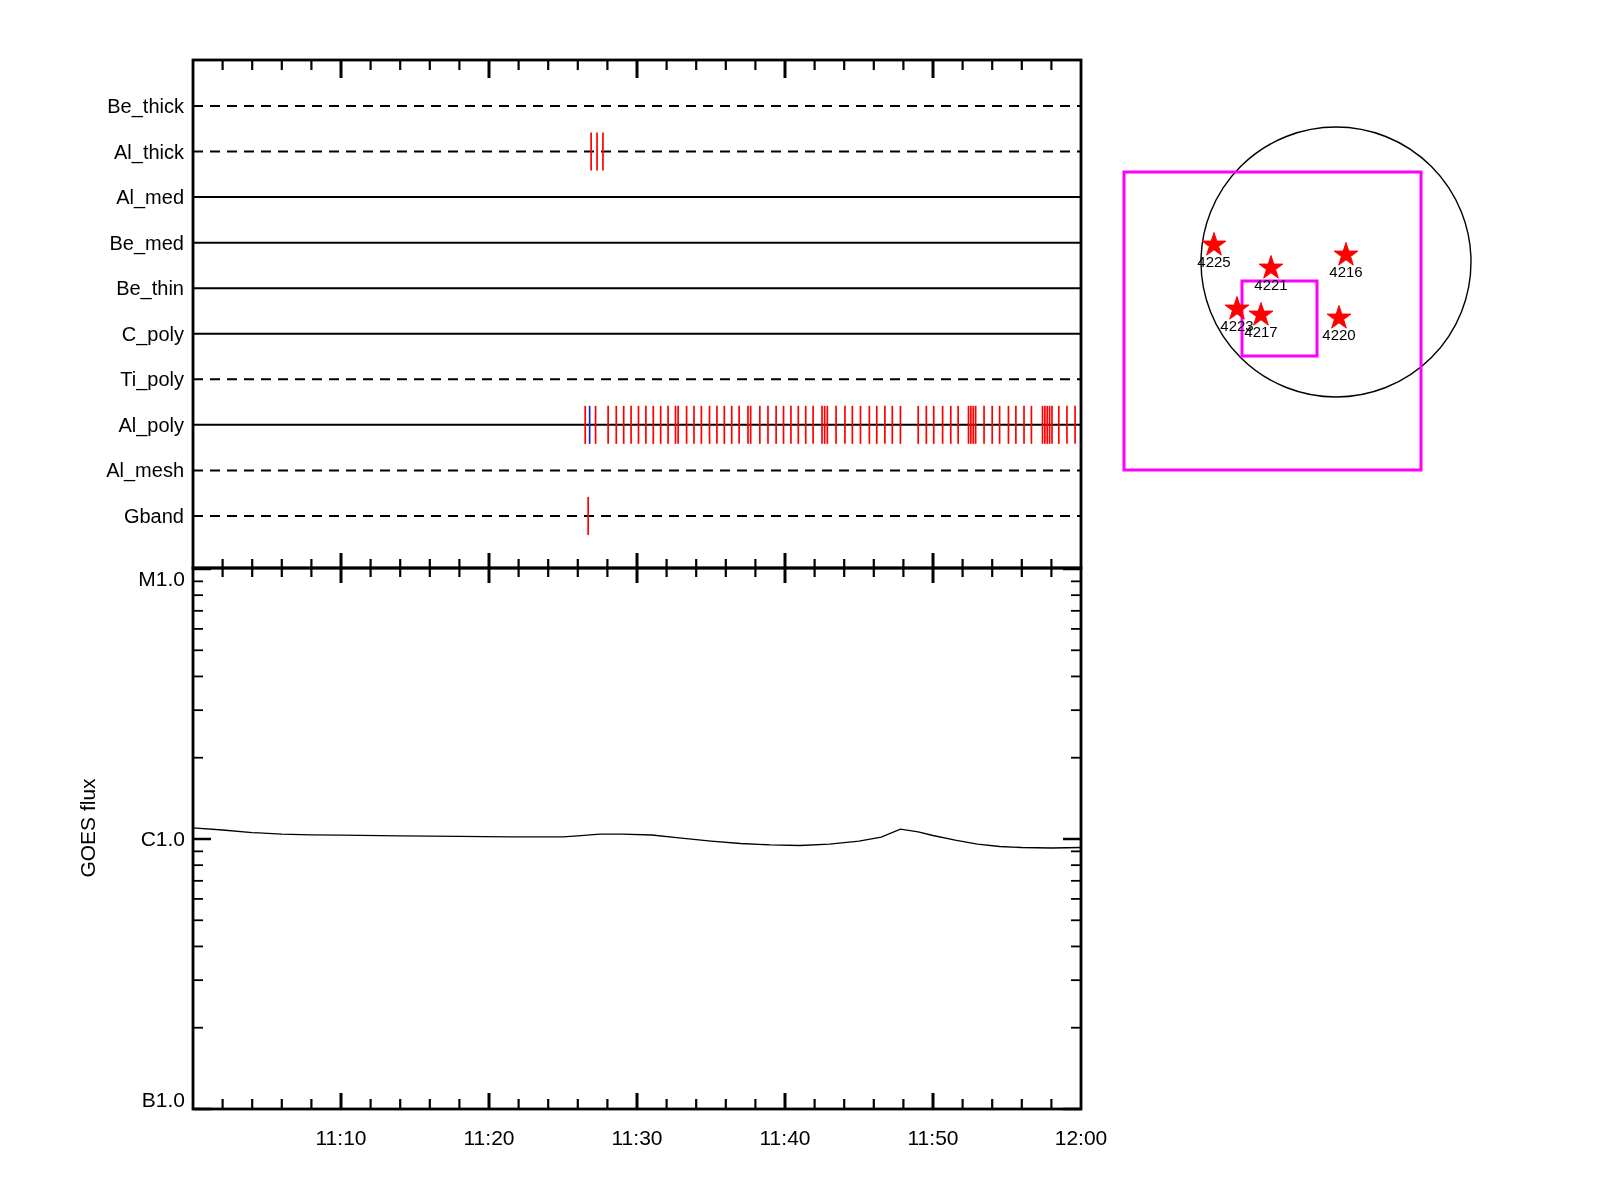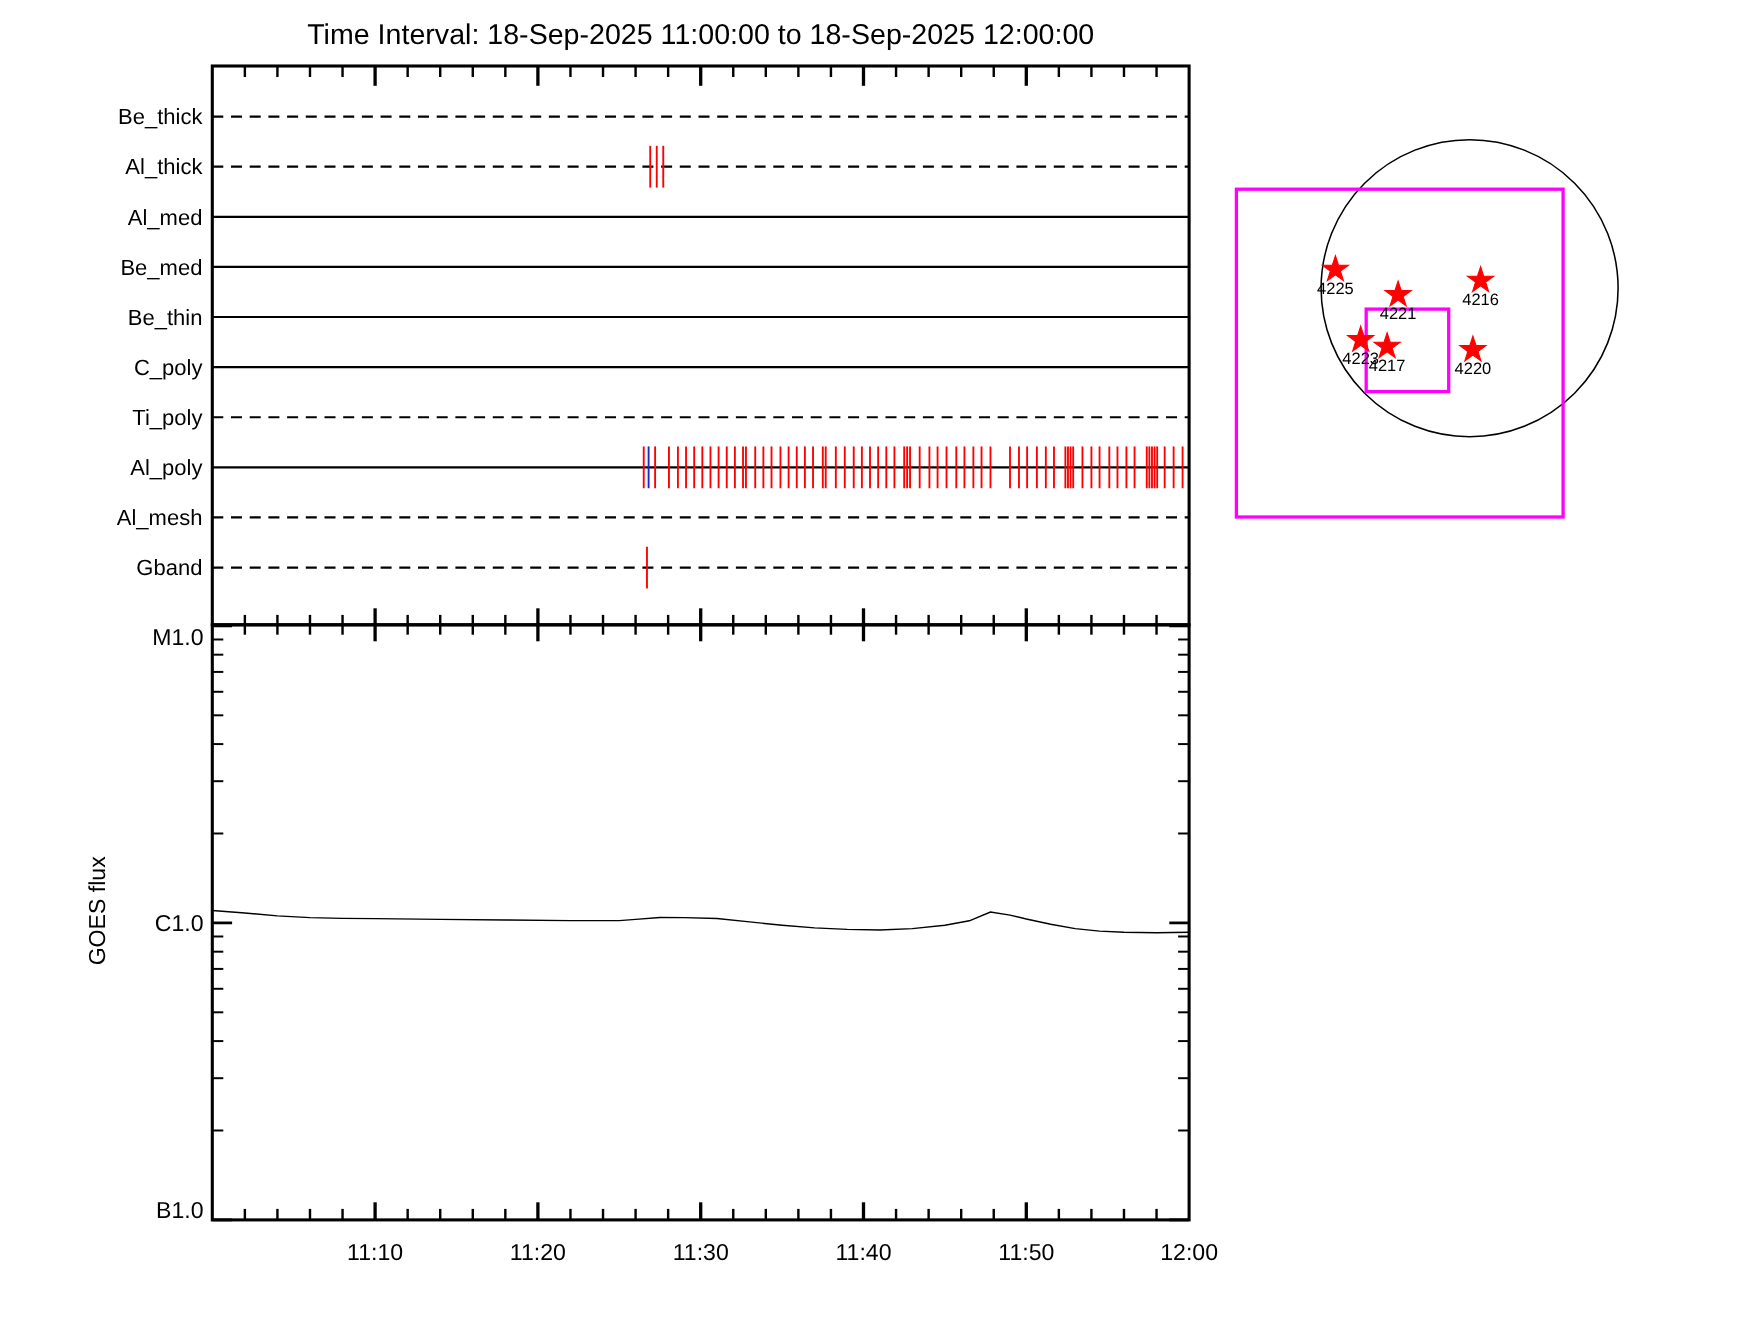--- a/index.html
+++ b/index.html
@@ -18,21 +18,20 @@
     color:#000;
     white-space:nowrap;
   }
   #figure-svg{position:absolute;left:0;top:0;}
   text{font-family:"Liberation Sans", sans-serif;fill:#000;}
 </style>
 </head>
 <body>
 
 <div id="canvas">
-  <div id="figure-title">Time Interval: 18-Sep-2025 11:00:00 to 18-Sep-2025 12:00:00</div>
   <svg id="figure-svg" width="1600" height="1200" viewBox="0 0 1600 1200">
       <g>
         <rect x="193" y="60" width="888" height="508" fill="none" stroke="#000000" stroke-width="2.8"></rect>
         <line x1="222.6" y1="60" x2="222.6" y2="70" stroke="#000000" stroke-width="2.2"></line>
         <line x1="252.2" y1="60" x2="252.2" y2="70" stroke="#000000" stroke-width="2.2"></line>
         <line x1="281.8" y1="60" x2="281.8" y2="70" stroke="#000000" stroke-width="2.2"></line>
         <line x1="311.4" y1="60" x2="311.4" y2="70" stroke="#000000" stroke-width="2.2"></line>
         <line x1="341" y1="60" x2="341" y2="78" stroke="#000000" stroke-width="3"></line>
         <line x1="370.6" y1="60" x2="370.6" y2="70" stroke="#000000" stroke-width="2.2"></line>
         <line x1="400.20000000000005" y1="60" x2="400.20000000000005" y2="70" stroke="#000000" stroke-width="2.2"></line>

